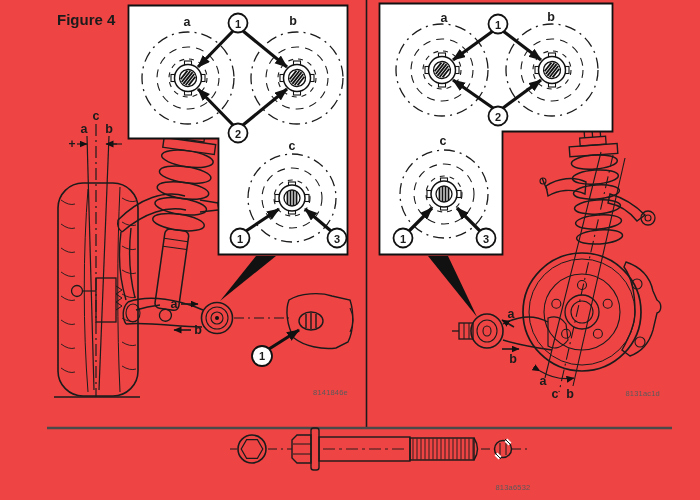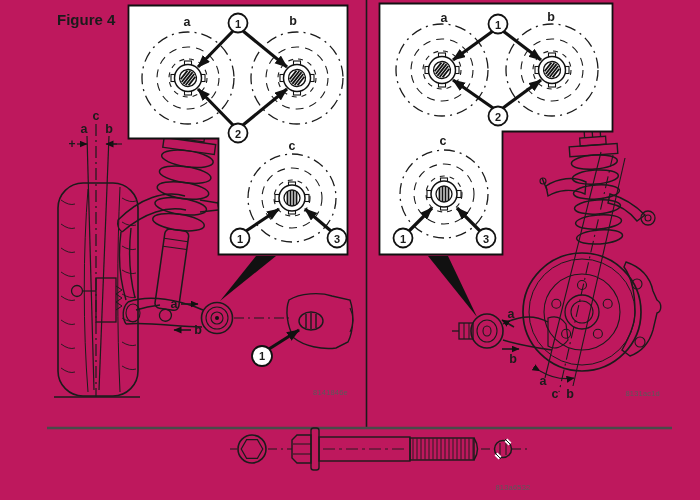--- a/index.html
+++ b/index.html
@@ -1,16 +1,16 @@
 <!DOCTYPE html>
 <html><head>
 <meta charset="utf-8">
 <style>
   html,body{margin:0;padding:0;background:#fff;}
-  .page{position:relative;width:700px;height:500px;background:#be185d;overflow:hidden;
+  .page{position:relative;width:700px;height:500px;background:#ef4444;overflow:hidden;
         font-family:"Liberation Sans","DejaVu Sans",sans-serif;}
   svg text{font-family:"Liberation Sans","DejaVu Sans",sans-serif;fill:#1b1b1b;}
   .lbl{font-size:12.5px;font-weight:bold;}
   .plus{font-size:12px;font-weight:bold;}
   .callout-num{font-size:11px;font-weight:600;}
   .figtitle{font-size:15px;font-weight:bold;}
   .partcode{font-size:7.5px;fill:#5a5a5a;font-weight:normal;letter-spacing:.2px;}
   .ln{stroke:#1b1b1b;fill:none;}
   .thick-arrow{stroke:#111;stroke-width:3.2;fill:none;}
   .badge{fill:#fff;stroke:#111;stroke-width:1.8;}

